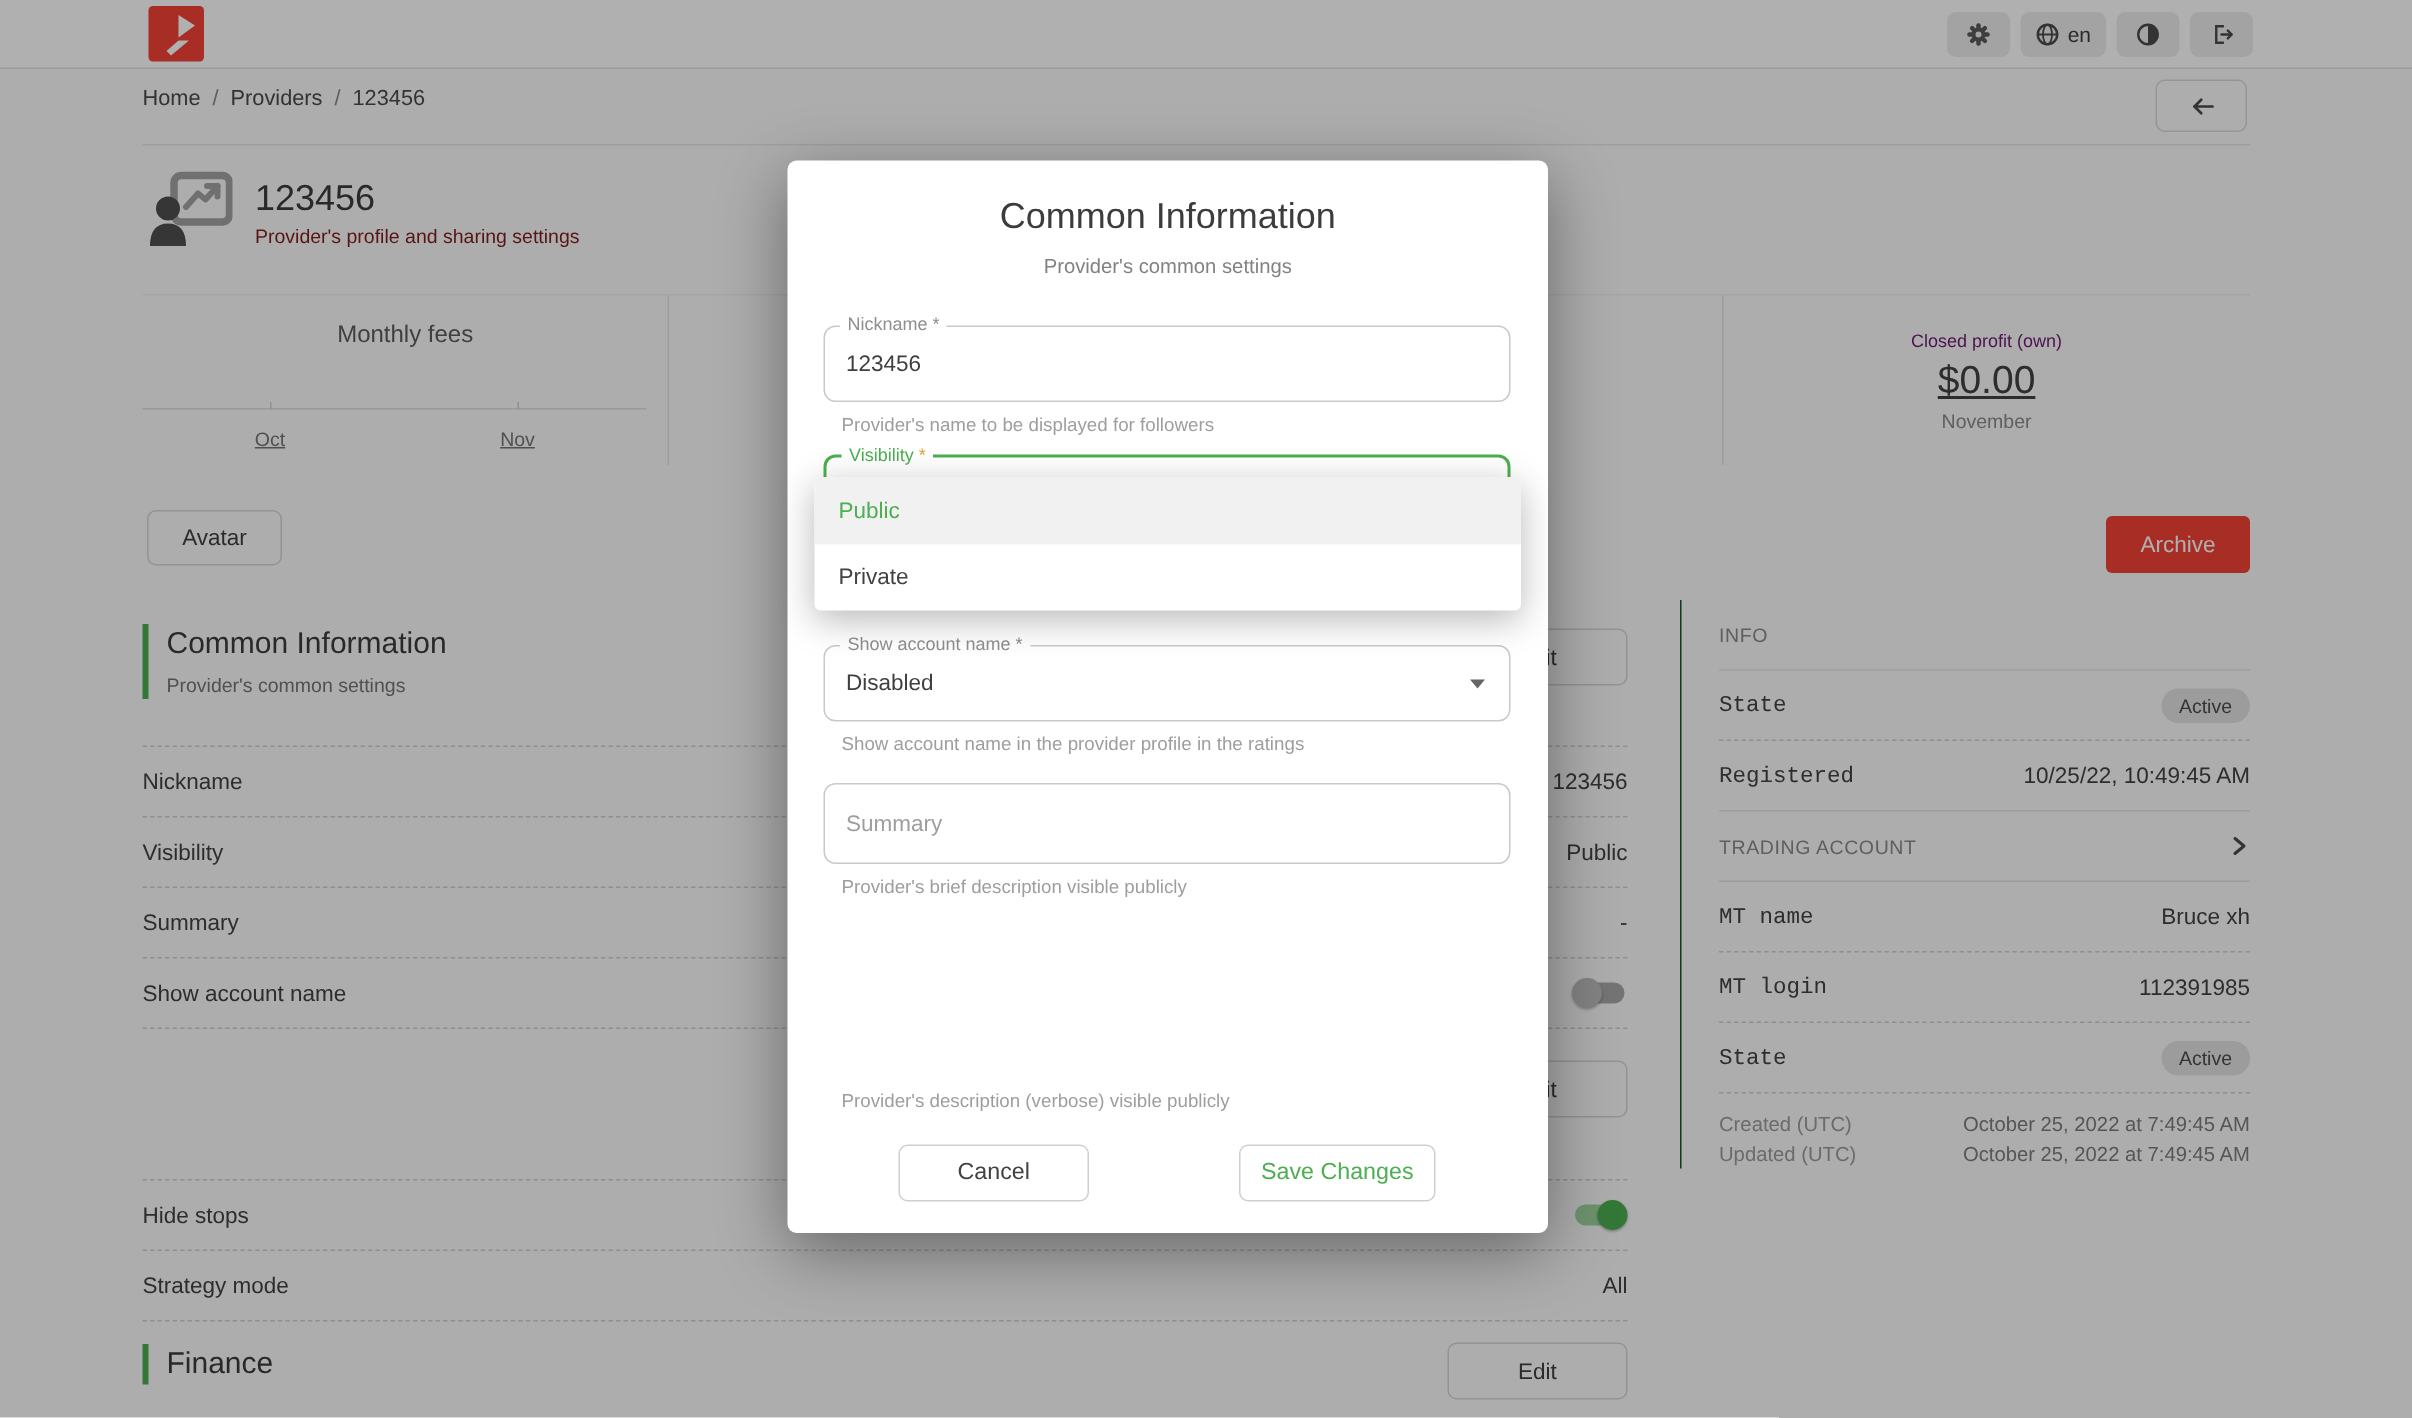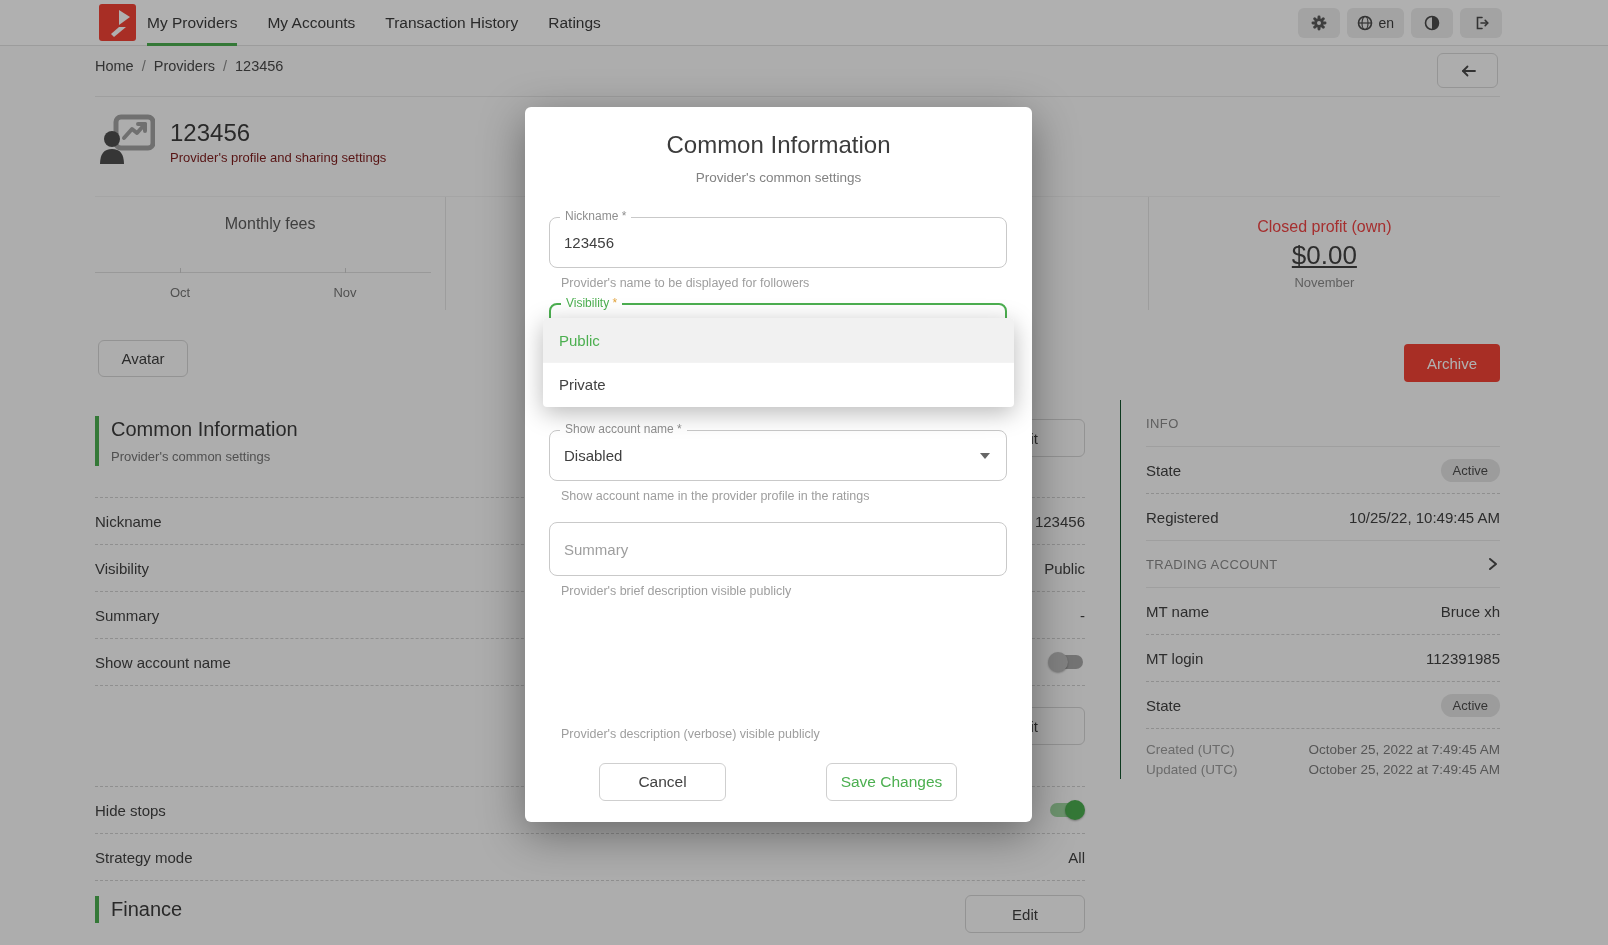--- a/index.html
+++ b/index.html
@@ -27,23 +27,23 @@
   .page-title{position:absolute;left:170px;top:119px;font-size:24px;color:#3c3c3c;}
   .page-subtitle{position:absolute;left:170px;top:150px;font-size:13px;color:#7f1d1d;}
 
   
   .stats{position:absolute;left:95px;top:196px;width:1405px;height:114px;border-top:1px solid #efefef;display:grid;grid-template-columns:1fr 1fr 1fr 1fr;}
   .stat-col{position:relative;border-right:1px solid #e4e4e4;}
   .stat-col:last-child{border-right:none;}
   .chart-title{position:absolute;top:18px;width:100%;text-align:center;font-size:16px;color:#5c5c5c;}
   .chart-axis{position:absolute;left:0;right:14px;top:75px;height:1px;background:#dedede;}
   .chart-tick{position:absolute;top:71px;width:1px;height:5px;background:#cfcfcf;}
-  .chart-tick-label{position:absolute;top:88px;transform:translateX(-50%);font-size:13px;color:#757575;}
+  .chart-tick-label{position:absolute;top:88px;transform:translateX(-50%);font-size:13px;color:#757575;text-decoration:underline;}
   .stat-closed{display:flex;flex-direction:column;align-items:center;justify-content:center;gap:4px;height:100%;}
-  .stat-closed .t{font-size:16px;color:#ef4444;}
+  .stat-closed .t{font-size:12px;color:#701a75;}
   .stat-closed .v{font-size:26px;color:#424242;text-decoration:underline;}
   .stat-closed .p{font-size:13px;color:#8a8a8a;}
 
   
   .avatar-btn{position:absolute;left:98px;top:340px;width:90px;height:37px;border:1px solid #d6d6d6;border-radius:6px;background:#fbfbfb;font-size:15px;color:#3f3f3f;cursor:pointer;}
   .archive-btn{position:absolute;left:1404px;top:344px;width:96px;height:38px;border:none;border-radius:4px;background:#f44336;color:#ffffff;font-size:15px;cursor:pointer;}
 
   
   .section-head{position:absolute;left:95px;border-left:4px solid #4caf50;padding:2px 0 2px 12px;}
   .section-head .st{font-size:20px;color:#3c3c3c;}
@@ -60,21 +60,21 @@
   .switch.off .thumb{left:0;background:#bdbdbd;}
   .switch.on .track{background:#9ed6a0;}
   .switch.on .thumb{right:0;background:#4caf50;}
 
   
   .sidebar{position:absolute;left:1120px;top:400px;width:380px;border-left:1px solid #14532d;padding-left:25px;}
   .sb-row{height:47px;display:flex;align-items:center;justify-content:space-between;}
   .sb-row.solid{border-bottom:1px solid #e6e6e6;}
   .sb-row.dashed{border-bottom:1px dashed #cfcfcf;}
   .sb-header{font-size:13px;color:#8a8a8a;letter-spacing:.4px;}
-  .sb-label{font-size:15px;color:#424242;}
+  .sb-label{font-size:15px;color:#424242;font-family:Liberation Mono, monospace;}
   .sb-value{font-size:15px;color:#424242;}
   .badge{background:#e2e2e2;border-radius:13px;padding:4px 12px;font-size:13px;color:#4c4c4c;}
   .sb-meta{padding-top:10px;}
   .sb-meta-line{height:20px;display:flex;align-items:center;justify-content:space-between;}
   .sb-meta-line .l{font-size:13.5px;color:#9b9b9b;}
   .sb-meta-line .v{font-size:13.5px;color:#7d7d7d;}
 
   
   .overlay{position:absolute;inset:0;background:rgba(0,0,0,0.31);z-index:50;}
   .modal{position:absolute;left:525px;top:107px;width:507px;height:715px;background:#ffffff;border-radius:6px;box-shadow:0 12px 45px rgba(0,0,0,.4);z-index:60;}
@@ -104,26 +104,20 @@
 <body>
 
 <div id="app">
 
   <div class="navbar">
     <div class="logo">
       <svg width="37" height="37" viewBox="0 0 37 37">
         <polygon points="20,6 31,13 20,21" fill="#ffffff"></polygon>
         <polygon points="20,23 27,23 15,33 12,30" fill="#ffffff"></polygon>
       </svg>
-    </div>
-    <div class="nav-items">
-      <div class="nav-item active">My Providers</div>
-      <div class="nav-item">My Accounts</div>
-      <div class="nav-item">Transaction History</div>
-      <div class="nav-item">Ratings</div>
     </div>
     <div class="nav-actions">
       <button class="nav-btn">
         <svg width="16" height="16" viewBox="-8 -8 16 16">
           <g fill="#5a5a5a">
             <rect x="-1.5" y="-7.5" width="3" height="15" rx="1.4"></rect>
             <rect x="-1.5" y="-7.5" width="3" height="15" rx="1.4" transform="rotate(45)"></rect>
             <rect x="-1.5" y="-7.5" width="3" height="15" rx="1.4" transform="rotate(90)"></rect>
             <rect x="-1.5" y="-7.5" width="3" height="15" rx="1.4" transform="rotate(135)"></rect>
             <circle r="4.6" fill="#5a5a5a"></circle>

